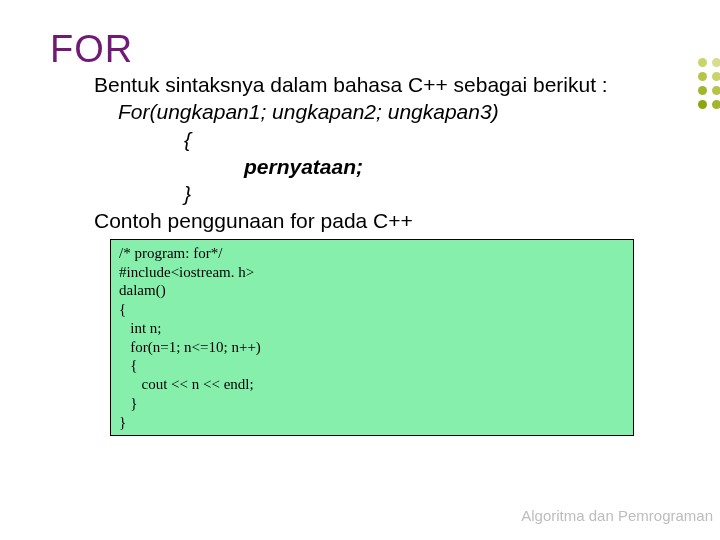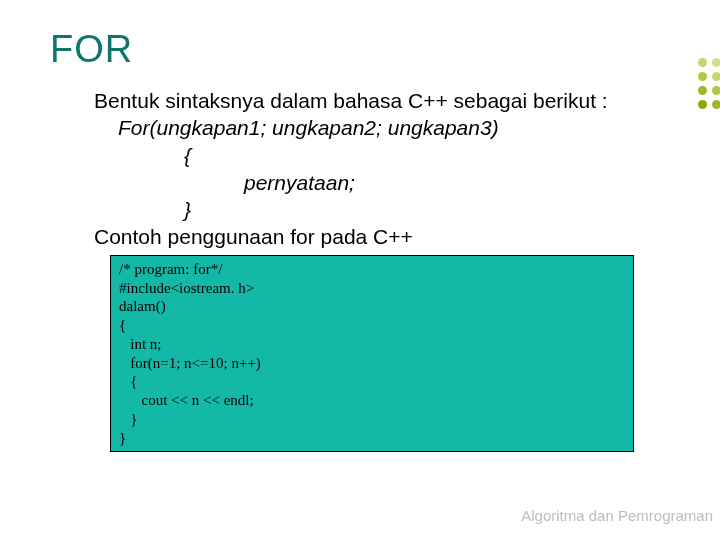--- a/index.html
+++ b/index.html
@@ -1,26 +1,26 @@
 <!DOCTYPE html>
 <html><head>
 <meta charset="utf-8">
 <style>
   * { margin: 0; padding: 0; box-sizing: border-box; }
   html, body { width: 720px; height: 540px; background: #fff; font-family: Arial, Helvetica, sans-serif; color: #000; }
   .slide { position: relative; width: 720px; height: 540px; padding: 28px 50px 0 50px; }
-  .title { font-size: 38px; font-weight: 400; color: #0f766e; letter-spacing: 1px; margin-bottom: 16px; }
+  .title { font-size: 38px; font-weight: 400; color: #701a75; letter-spacing: 1px; }
   .body { font-size: 21px; line-height: 1.3; margin-left: 44px; }
   .line1 { margin-left: 0; }
   .line2 { margin-left: 24px; font-style: italic; }
   .line3 { margin-left: 90px; font-style: italic; }
-  .line4 { margin-left: 150px; font-style: italic; }
+  .line4 { margin-left: 150px; font-style: italic; font-weight: bold; }
   .line5 { margin-left: 90px; font-style: italic; }
   .line6 { margin-left: 0; }
-  .codebox { border: 1px solid #000; background: #14b8a6; margin-left: 60px; margin-top: 4px; width: 524px; padding: 4px 24px 4px 8px; font-family: "Comic Sans MS", "Comic Sans", cursive; font-size: 15px; line-height: 1.25; position: relative; }
+  .codebox { border: 1px solid #000; background: #86efac; margin-left: 60px; margin-top: 4px; width: 524px; padding: 4px 24px 4px 8px; font-family: "Comic Sans MS", "Comic Sans", cursive; font-size: 15px; line-height: 1.25; position: relative; }
   .code-line { white-space: pre; }
   .footer { position: absolute; right: 7px; bottom: 16px; font-size: 15px; color: #bdbdbd; }
   .dots { position: absolute; top: 58px; right: 22px; }
   .dot { position: absolute; border-radius: 50%; }
 </style>
 </head>
 <body>
 
 <div class="slide">
 

